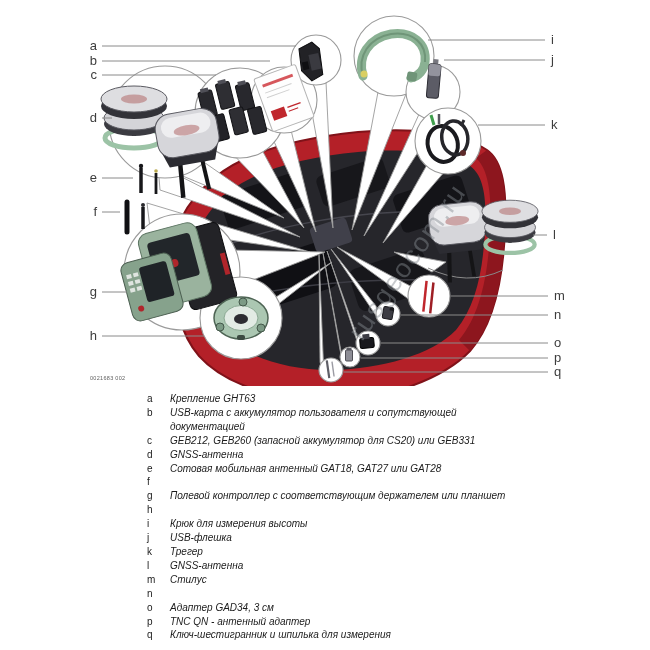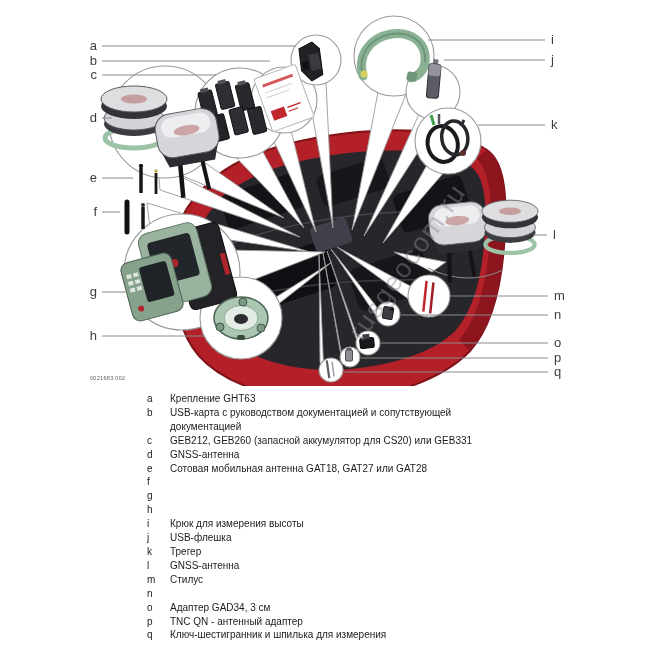--- a/index.html
+++ b/index.html
@@ -8,21 +8,21 @@
   .diagram-svg{position:absolute;left:0;top:0;}
   .wedge{fill:#ffffff;stroke:#9a9a9a;stroke-width:0.9;stroke-linejoin:round;}
   .bubble{fill:#ffffff;stroke:#9a9a9a;stroke-width:1.1;}
   .leader{stroke:#8a8a8a;stroke-width:1;fill:none;}
   .lbl{font-size:13px;fill:#3d3d3d;}
   .fig-num{font-size:5.5px;fill:#606060;letter-spacing:.3px;}
   .wm{font-size:27px;fill:#868c92;opacity:.45;letter-spacing:1.5px;}
   .legend{position:absolute;left:0;top:388px;width:650px;padding-top:4px;}
   .legend-row{display:flex;font-size:10px;line-height:13.9px;color:#1b1b1b;padding-left:147px;}
   .legend-letter{width:23px;flex:none;}
-  .legend-text{flex:1;padding-right:55px;}
+  .legend-text{flex:1;padding-right:55px;font-style:italic;}
 </style>
 </head>
 <body>
 
 <div class="page">
 
 <svg class="diagram-svg" width="650" height="386" viewBox="0 0 650 386">
 
   <defs>
     <g id="ant-round">
@@ -277,43 +277,44 @@
   <text class="fig-num" x="90" y="380">0021683 002</text>
 </svg>
 
 <div class="legend">
   <div class="legend-row">
         <span class="legend-letter">a</span>
         <span class="legend-text">Крепление GHT63</span>
       </div>
   <div class="legend-row">
         <span class="legend-letter">b</span>
-        <span class="legend-text">USB-карта с руководством документацией и сопутствующей</span>
+        <span class="legend-text">USB-карта с аккумулятор пользователя и сопутствующей</span>
       </div>
   <div class="legend-row">
         <span class="legend-letter"></span>
         <span class="legend-text">документацией</span>
       </div>
   <div class="legend-row">
         <span class="legend-letter">c</span>
         <span class="legend-text">GEB212, GEB260 (запасной аккумулятор для CS20) или GEB331</span>
       </div>
   <div class="legend-row">
         <span class="legend-letter">d</span>
         <span class="legend-text">GNSS-антенна</span>
       </div>
   <div class="legend-row">
         <span class="legend-letter">e</span>
-        <span class="legend-text">Сотовая мобильная антенна GAT18, GAT27 или GAT28</span>
+        <span class="legend-text">Сотовая мобильная антенный GAT18, GAT27 или GAT28</span>
       </div>
   <div class="legend-row">
         <span class="legend-letter">f</span>
       </div>
   <div class="legend-row">
         <span class="legend-letter">g</span>
+        <span class="legend-text">Полевой контроллер с соответствующим держателем или планшет</span>
       </div>
   <div class="legend-row">
         <span class="legend-letter">h</span>
       </div>
   <div class="legend-row">
         <span class="legend-letter">i</span>
         <span class="legend-text">Крюк для измерения высоты</span>
       </div>
   <div class="legend-row">
         <span class="legend-letter">j</span>

